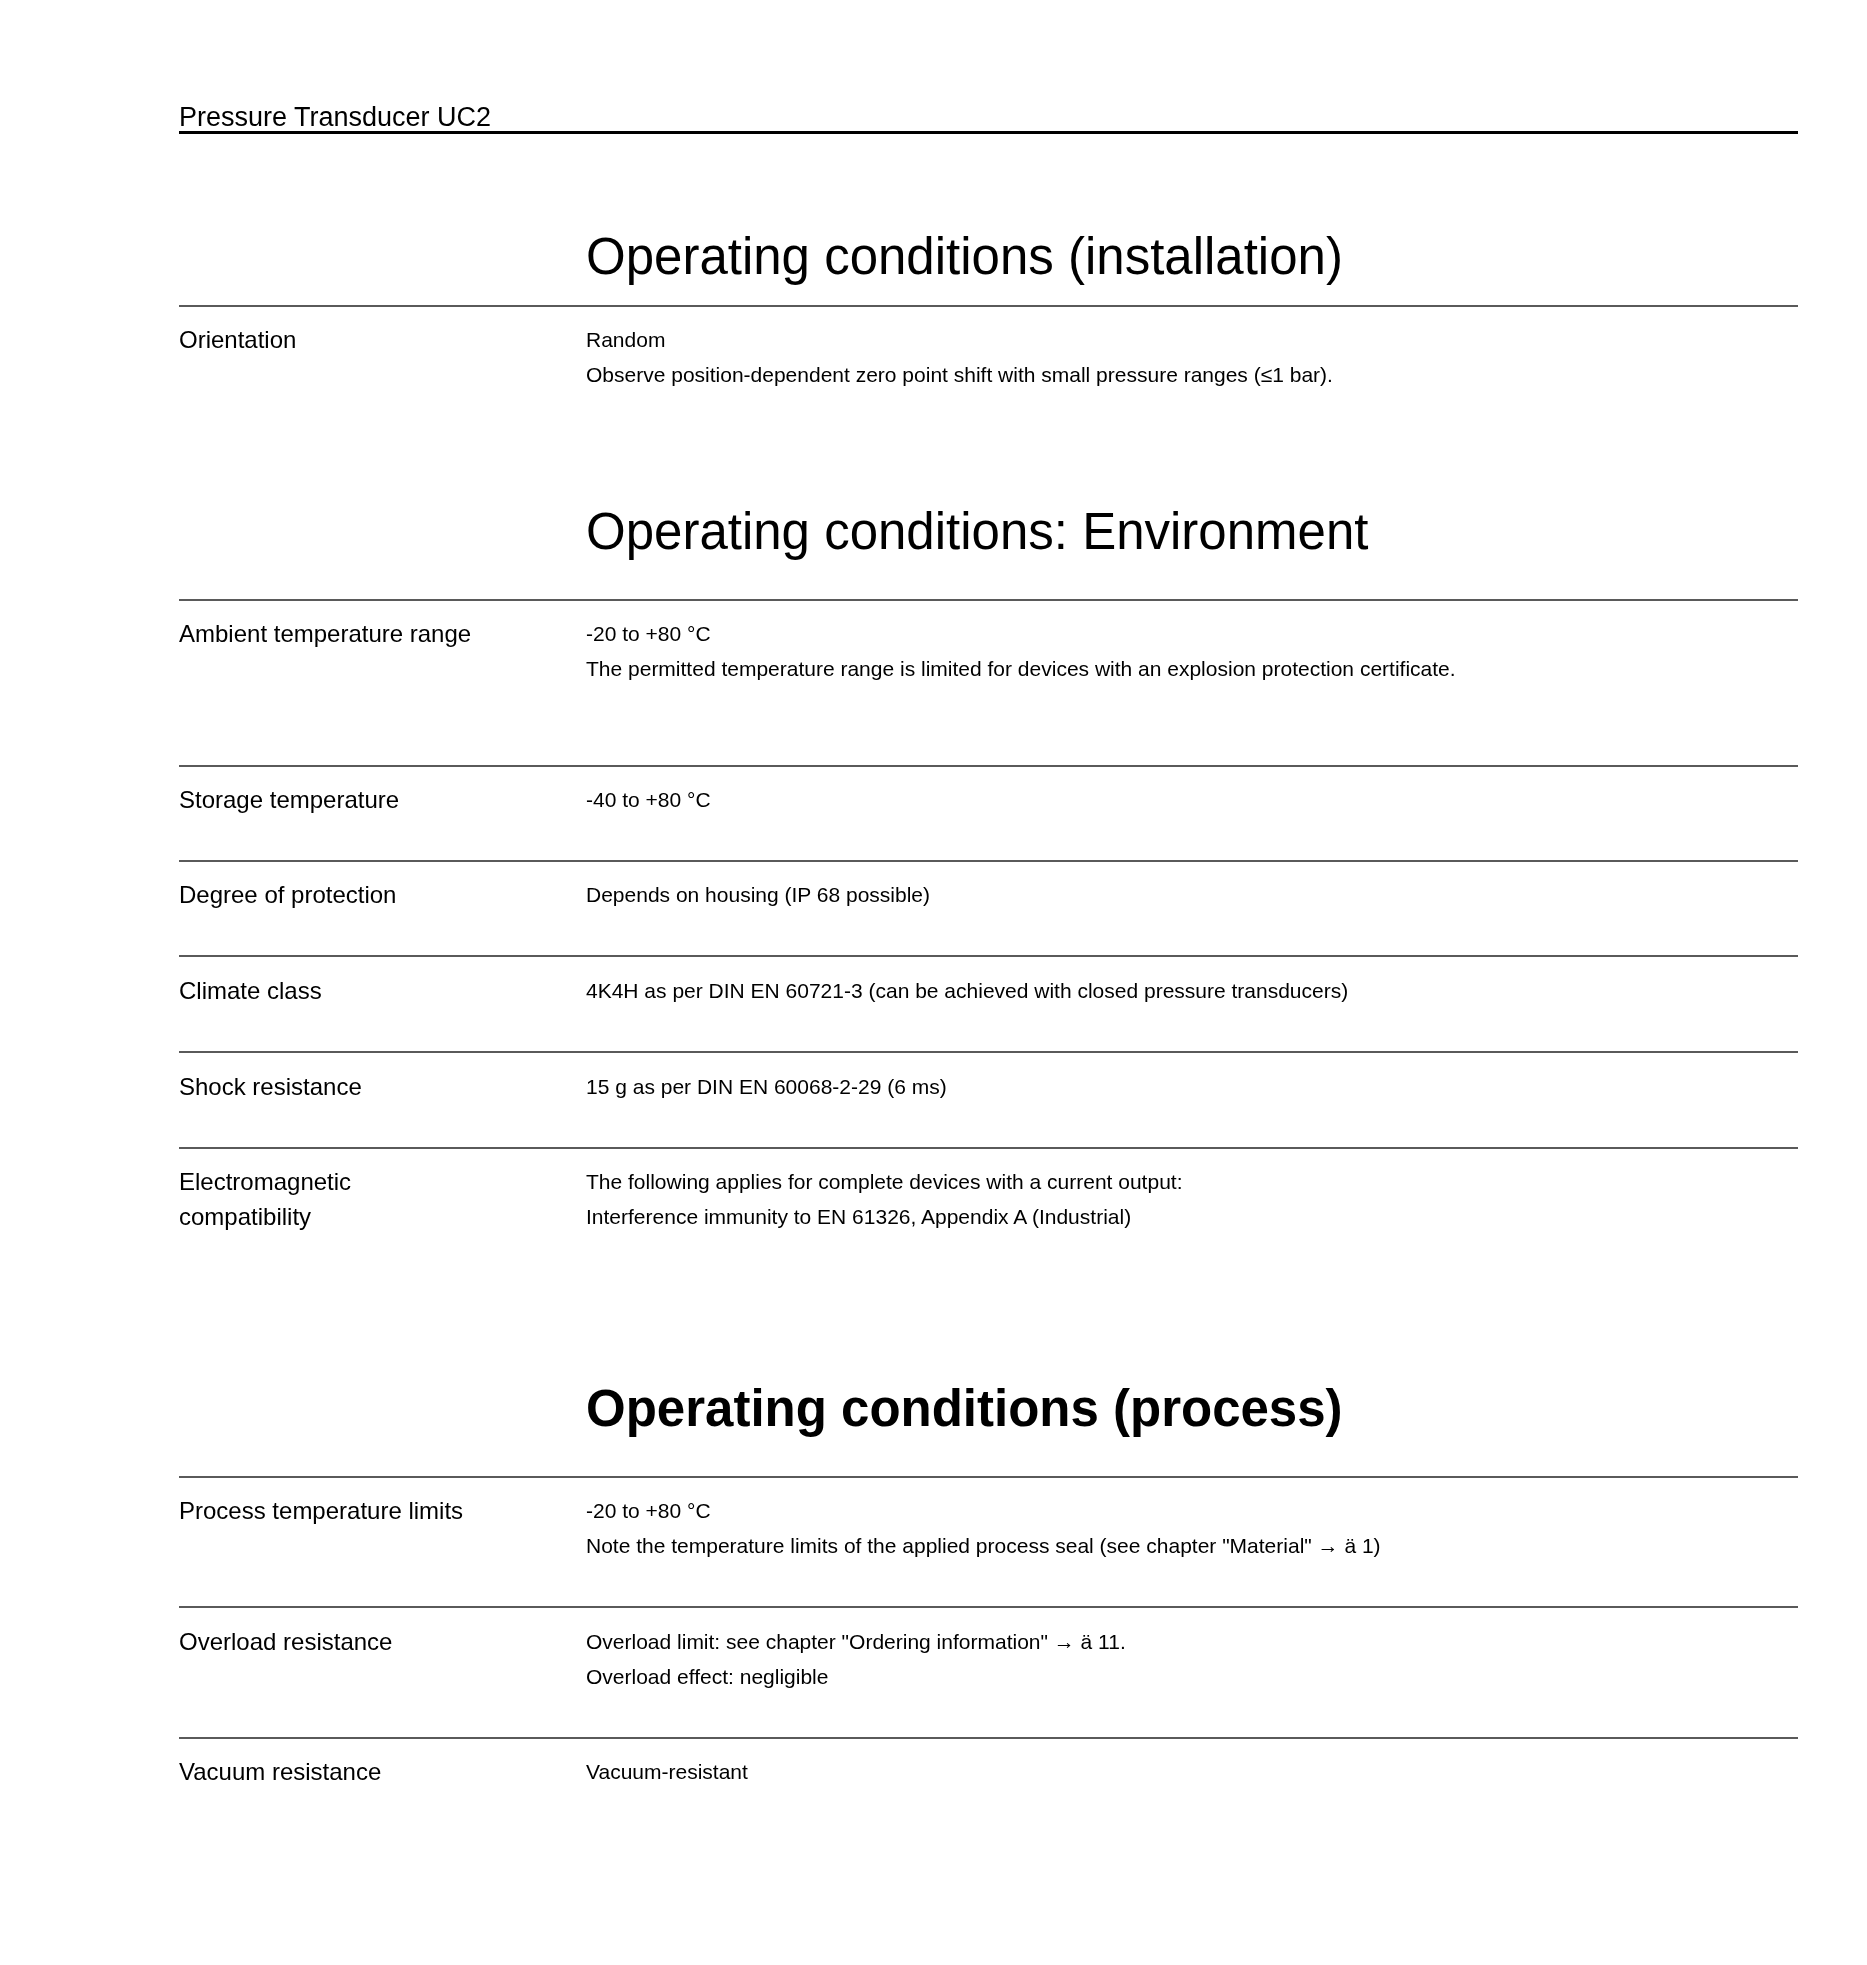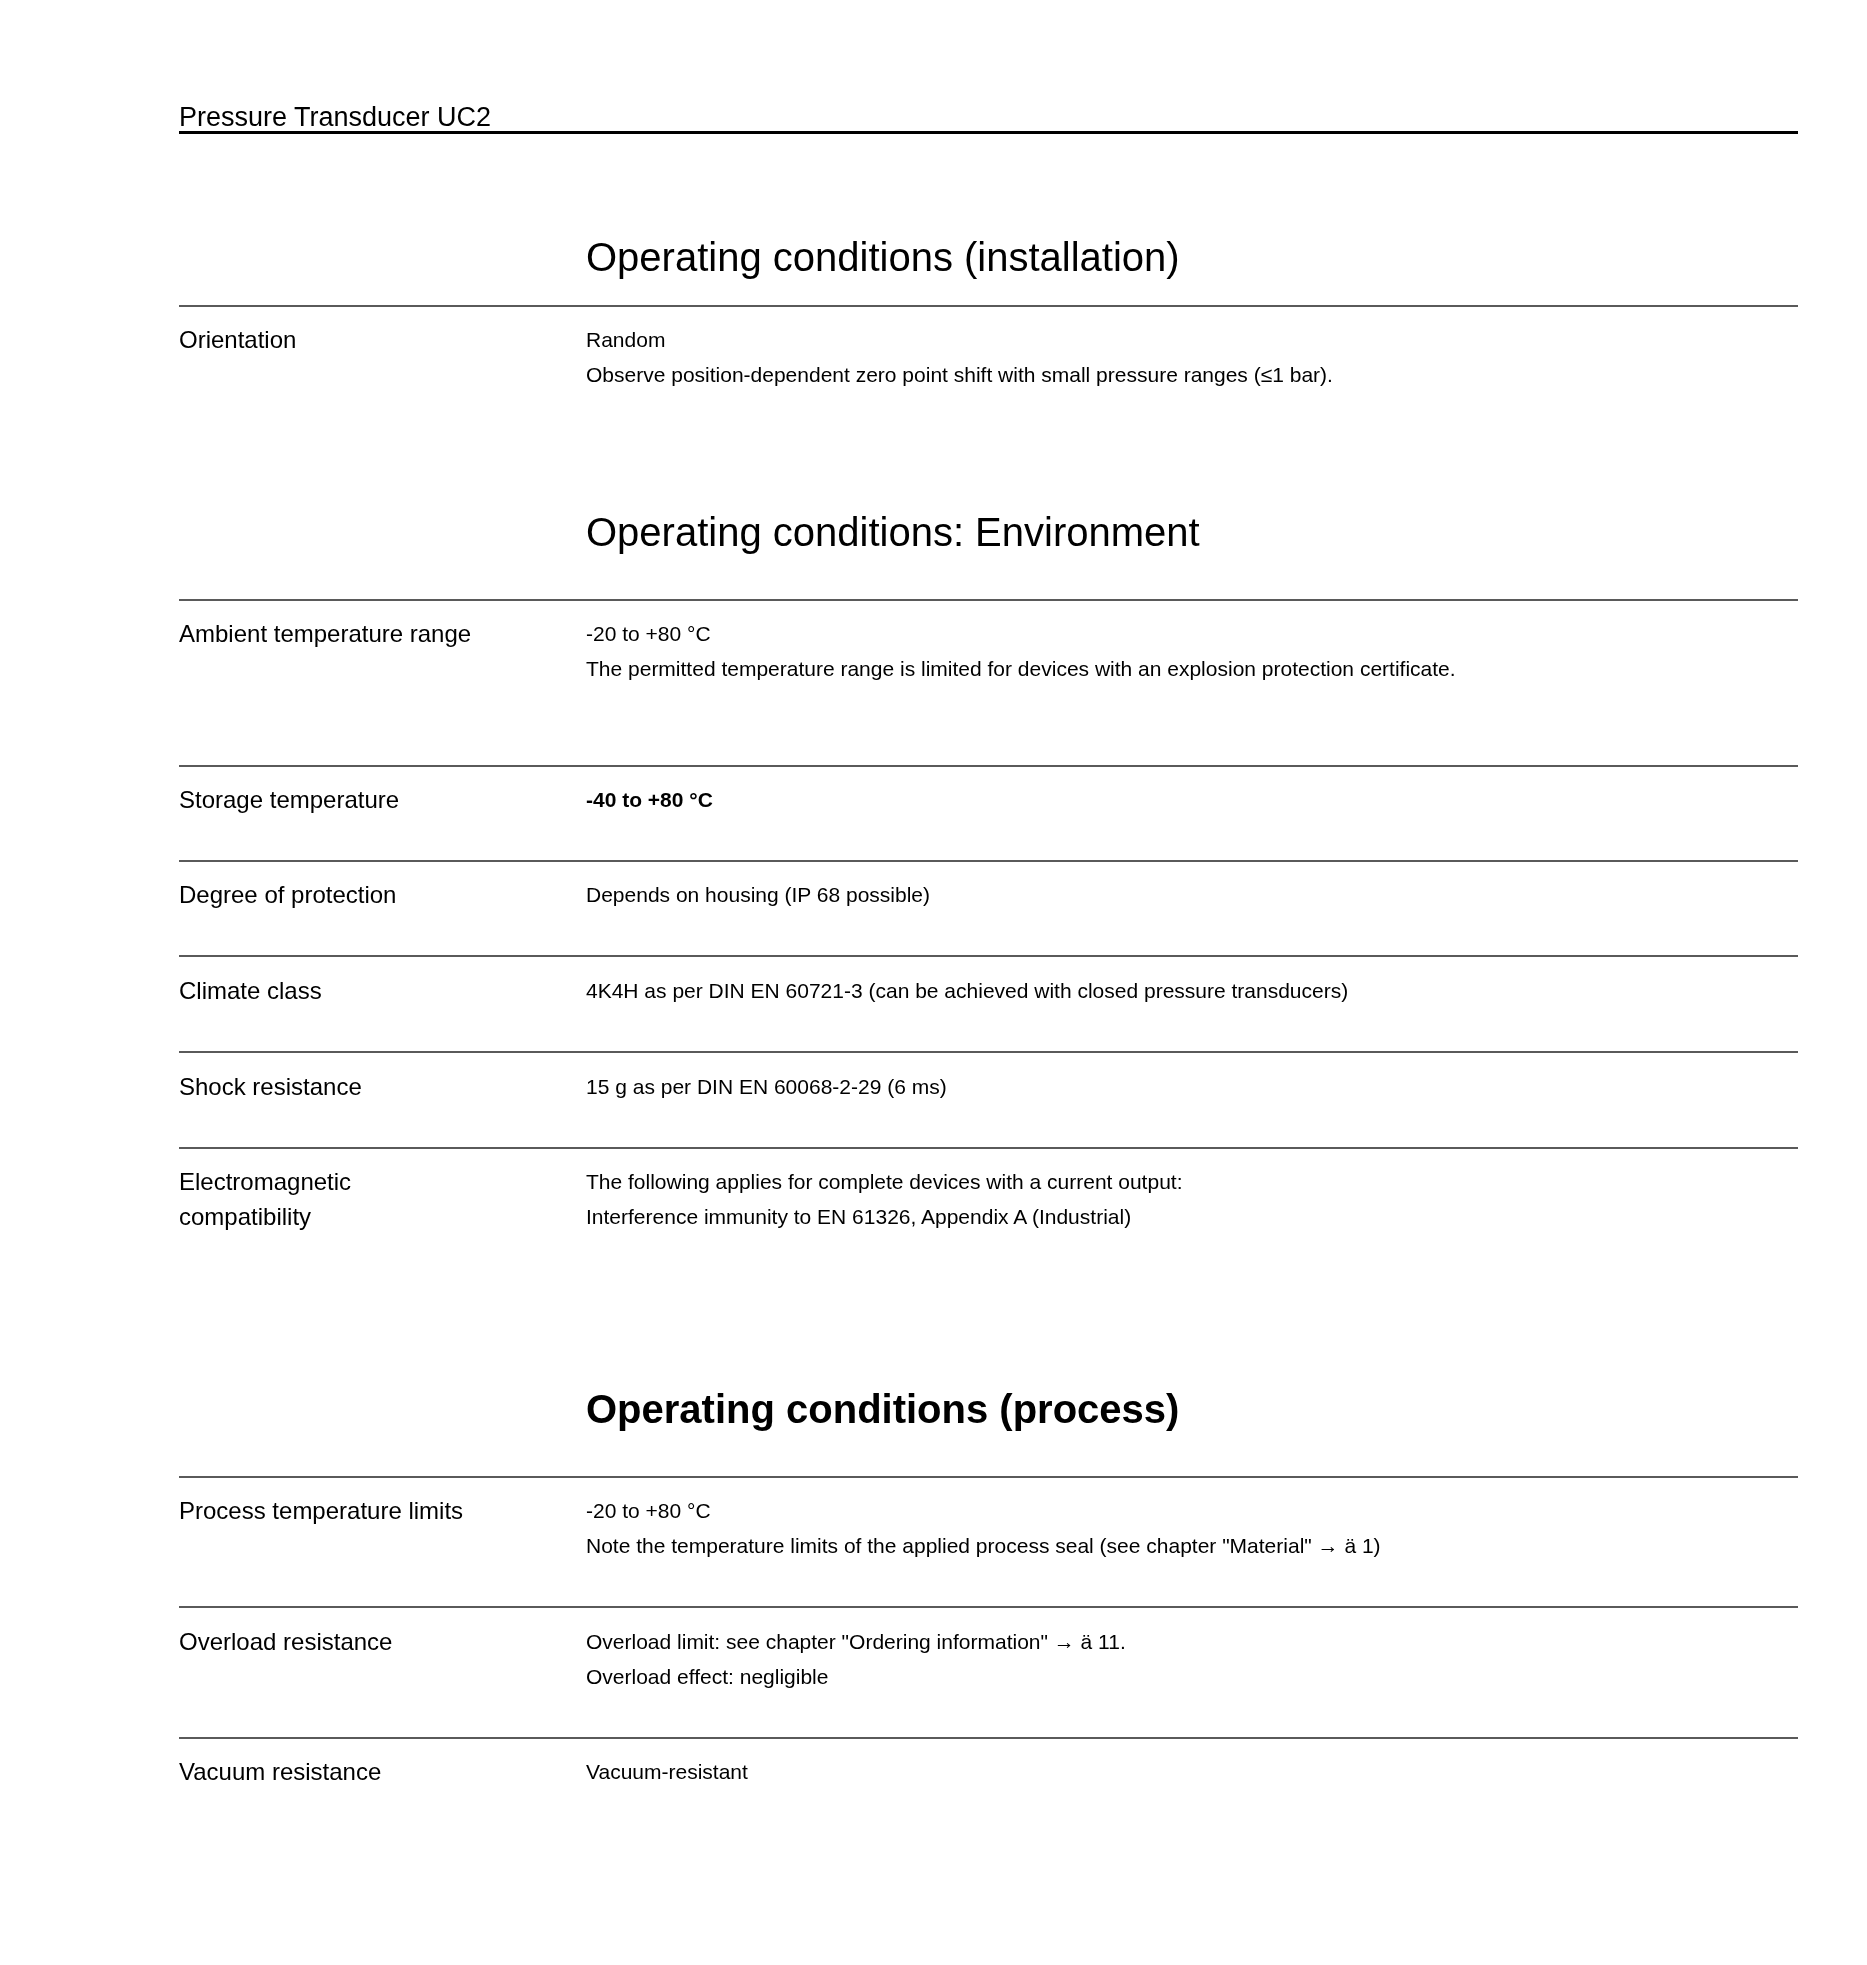--- a/index.html
+++ b/index.html
@@ -25,21 +25,21 @@
     }
     .header-rule {
       left: 179px;
       top: 131px;
       width: 1619px;
       height: 3px;
       background: #000000;
     }
     .section-title {
       left: 586px;
-      font-size: 40px;
+      font-size: 51px;
       line-height: 54px;
       white-space: nowrap;
     }
     .rule {
       left: 179px;
       width: 1619px;
       height: 1.5px;
       background: #5a5a5a;
     }
     .label {
@@ -83,21 +83,21 @@
   <div class="abs label" style="top:616px;">Ambient temperature range</div>
   <div class="abs value" style="top:616px;">
     <span class="line">-20 to +80 °C</span>
     <span class="line">The permitted temperature range is limited for devices with an explosion protection certificate.</span>
   </div>
 </div>
 <div class="abs rule" style="top:765px;"></div>
 
 <div>
   <div class="abs label" style="top:782px;">Storage temperature</div>
-  <div class="abs value" style="top:782px;font-weight:bold;">
+  <div class="abs value" style="top:782px;">
     <span class="line">-40 to +80 °C</span>
   </div>
 </div>
 <div class="abs rule" style="top:860px;"></div>
 
 <div>
   <div class="abs label" style="top:877px;">Degree of protection</div>
   <div class="abs value" style="top:877px;">
     <span class="line">Depends on housing (IP 68 possible)</span>
   </div>

